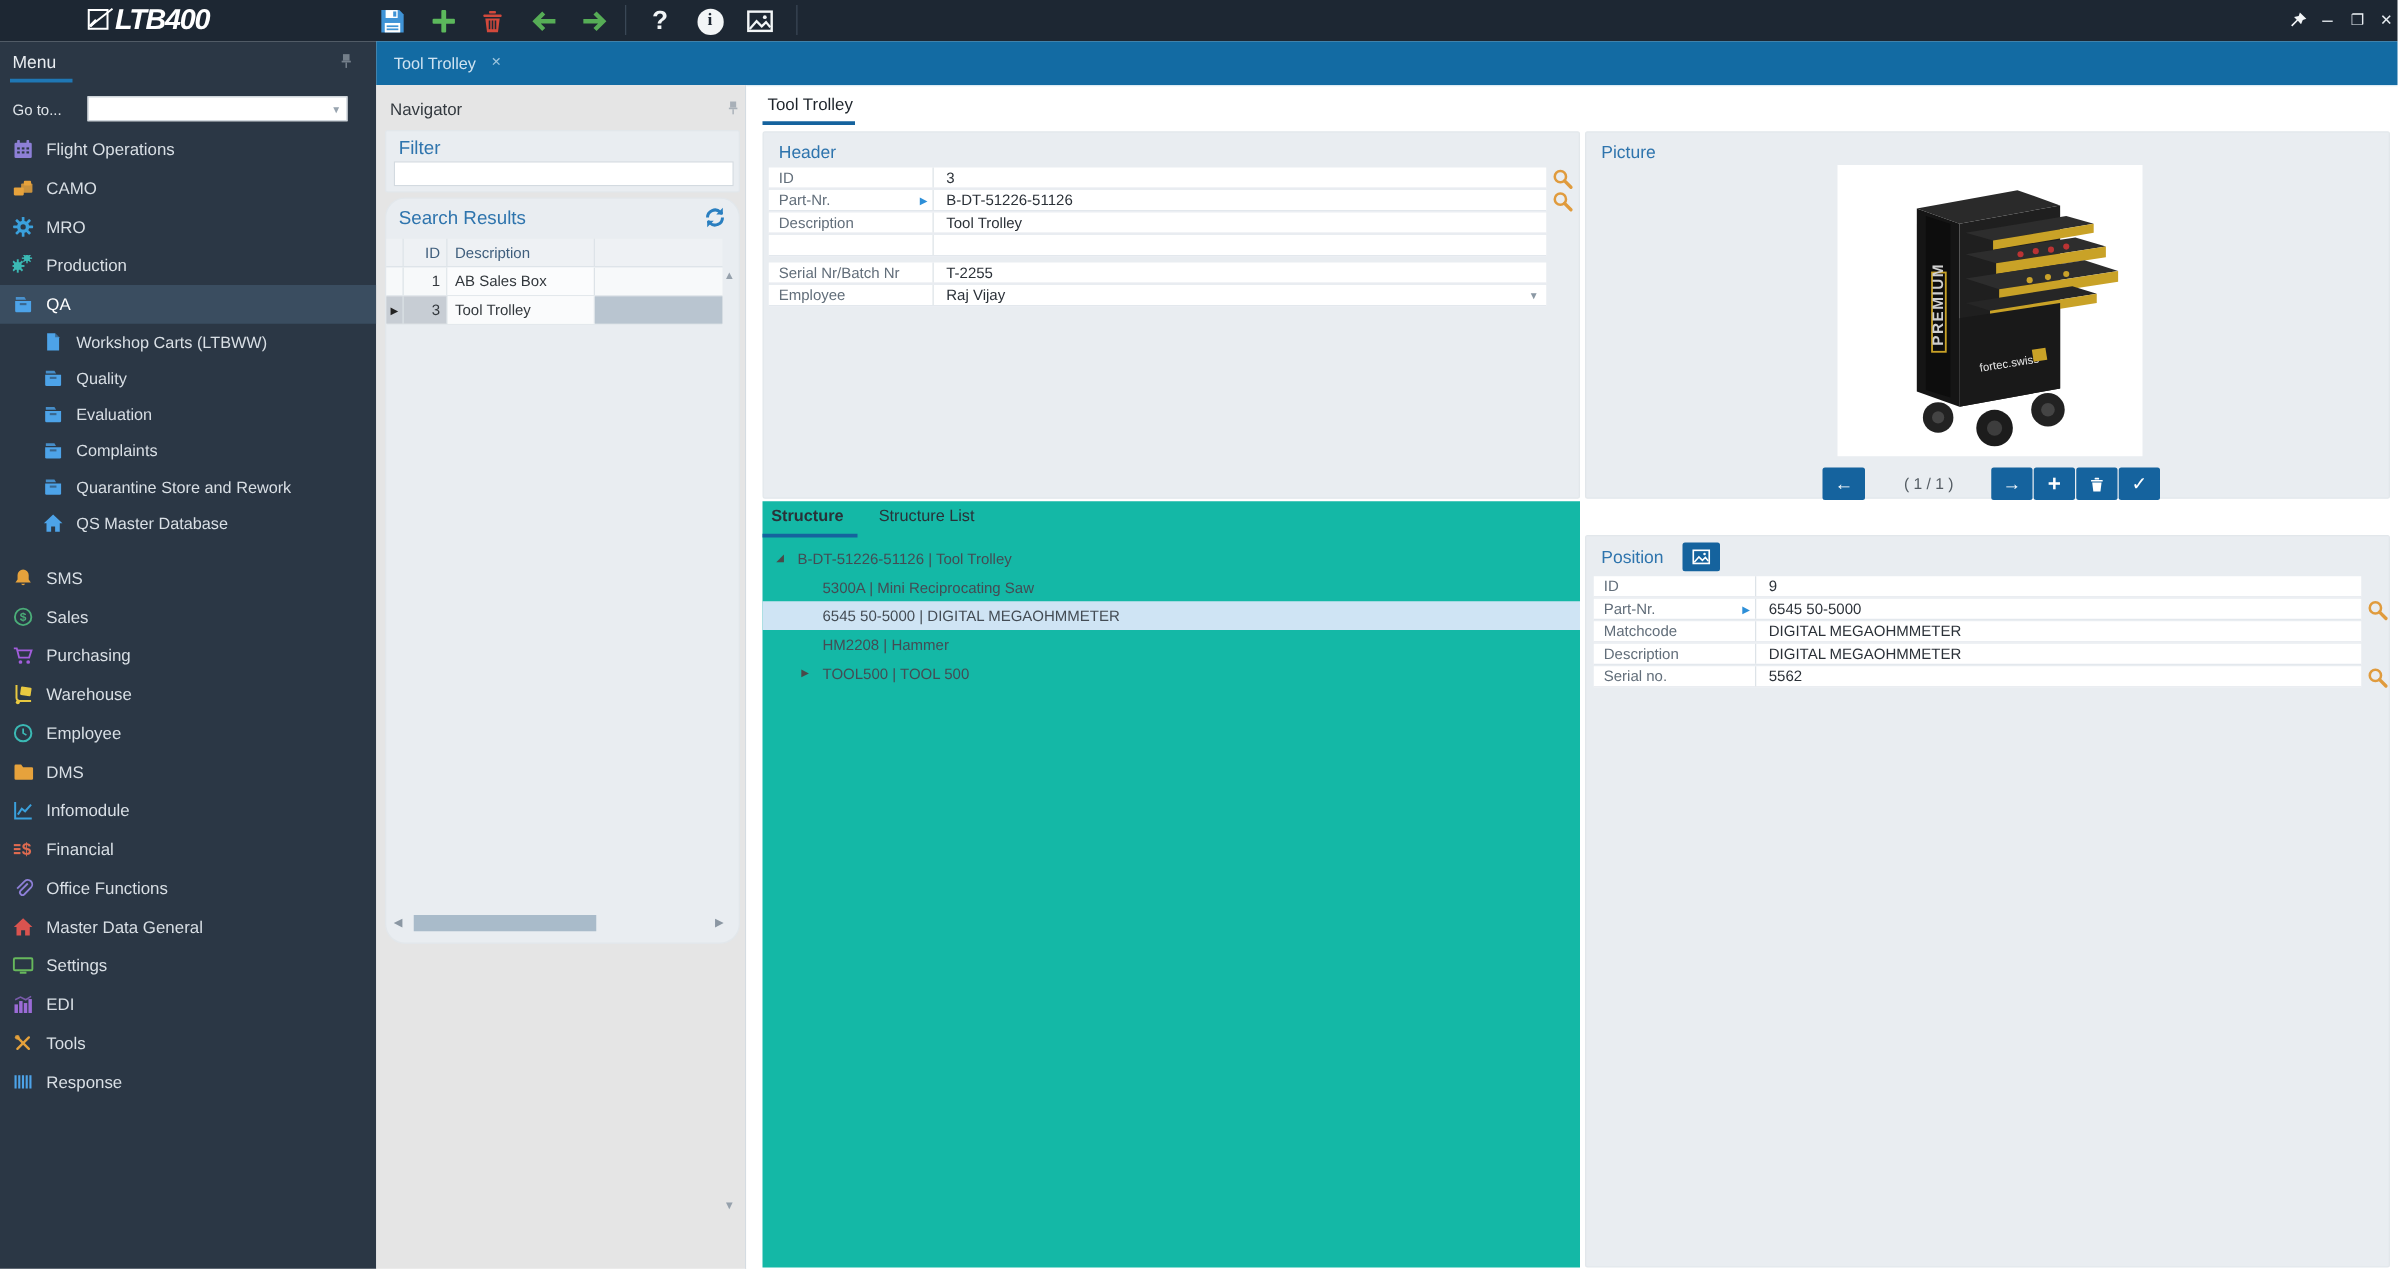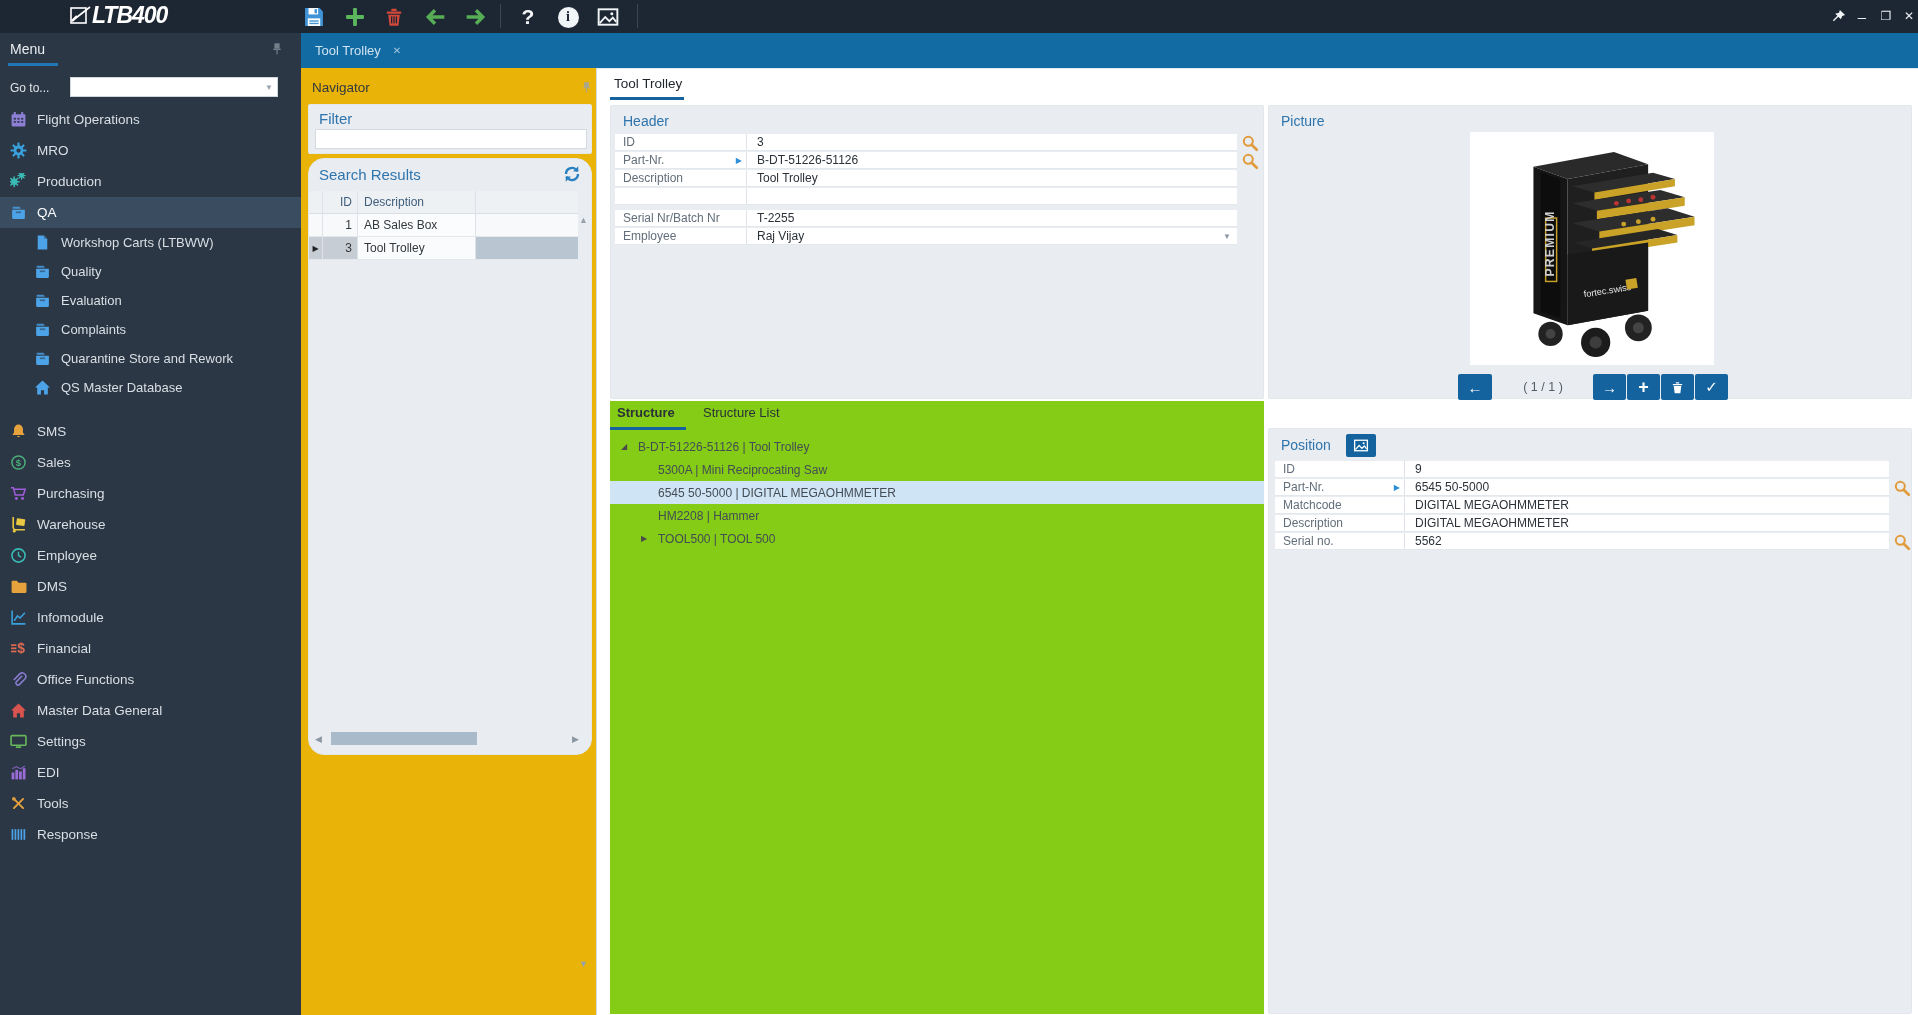--- a/index.html
+++ b/index.html
@@ -30,21 +30,21 @@
   .side-item.gap { margin-top:14px; }
   .side-icon { width:17px; height:17px; margin-right:10px; flex:0 0 17px; }
   .side-icon svg { width:17px; height:17px; display:block; }
 
   
   .tabstrip { position:absolute; left:301px; top:33px; width:1617px; height:35px; background:#136ba3; }
   .doc-tab { position:absolute; left:0; top:0; height:35px; padding:0 14px; display:flex; align-items:center; color:#cfe3f1; font-size:13px; cursor:pointer; }
   .doc-tab .close { margin-left:12px; font-size:10px; color:#9fc6de; }
 
   
-  .nav { position:absolute; left:301px; top:68px; width:296px; height:947px; background:#eab308; border-right:1px solid #d5dce2; }
+  .nav { position:absolute; left:301px; top:68px; width:296px; height:947px; background:#e5e5e5; border-right:1px solid #d5dce2; }
   .nav-title { position:absolute; left:11px; top:12px; font-size:13.5px; color:#33393f; }
   .nav-pin { position:absolute; left:279px; top:12px; width:14px; height:14px; opacity:.8; }
   .panel { background:#e9edf1; border:1px solid #e2e7eb; border-radius:2px; }
   .panel-title { color:#2e74ad; font-size:15px; }
   .filter-panel { position:absolute; left:7px; top:36px; width:284px; height:50px; }
   .filter-title { position:absolute; left:10px; top:5px; }
   .filter-input { position:absolute; left:6px; top:24px; width:272px; height:20px; background:#fff; border:1px solid #d3dae0; }
   .search-panel { position:absolute; left:7px; top:90px; width:284px; height:597px;border-radius:16px; }
   .search-title { position:absolute; left:10px; top:7px; }
   .refresh-btn { position:absolute; right:9px; top:5px; width:20px; height:20px; cursor:pointer; }
@@ -87,21 +87,21 @@
   .cbox { width:14px; height:14px; background:#fff; border:1px solid #7f8f9c; position:relative; cursor:pointer; }
   .cbox span { position:absolute; left:0px; top:-4px; color:#1d5f9e; font-size:14px; font-weight:bold; }
 
   .pic-panel { position:absolute; left:671px; top:36px; width:644px; height:294px; }
   .pic-title { position:absolute; left:12px; top:7px; font-size:14px; }
   .pic-box { position:absolute; left:201px; top:26px; width:244px; height:233px; background:#fff; }
   .pic-buttons { position:absolute; top:268px; left:0; height:26px; }
   .pbtn { position:absolute; top:0; width:33px; height:26px; background:#15639e; color:#fff; display:flex; align-items:center; justify-content:center; font-size:15px; font-weight:bold; border-radius:2px; cursor:pointer; }
   .pager { position:absolute; left:226px; top:0; width:96px; text-align:center; line-height:26px; color:#555d64; font-size:12.5px; }
 
-  .struct-panel { position:absolute; left:13px; top:332px; width:654px; height:613px; background:#84cc16; }
+  .struct-panel { position:absolute; left:13px; top:332px; width:654px; height:613px; background:#14b8a6; }
   .stab { position:absolute; top:4px; font-size:13px; color:#2a3138; cursor:pointer; }
   .stab-underline { position:absolute; left:0px; top:26px; width:76px; height:3px; background:#15639e; }
   .tree { position:absolute; left:0; top:34px; width:654px; }
   .trow { display:flex; align-items:center; height:23px; font-size:12px; color:#444c54; cursor:pointer; }
   .trow.sel { background:#cfe4f4; }
   .texp { width:14px; margin-left:7px; font-size:8px; color:#4a4a4a; text-align:center; }
   .trow.child .texp { margin-left:27px; }
   .tlabel { margin-left:7px; }
 
   .pos-panel { position:absolute; left:671px; top:359px; width:644px; height:586px; }
@@ -218,20 +218,30 @@
               <rect x="3.5" y="6.5" width="2" height="1.6"></rect>
               <rect x="7" y="6.5" width="2" height="1.6"></rect>
               <rect x="10.5" y="6.5" width="2" height="1.6"></rect>
               <rect x="3.5" y="9.5" width="2" height="1.6"></rect>
               <rect x="7" y="9.5" width="2" height="1.6"></rect>
               <rect x="10.5" y="9.5" width="2" height="1.6"></rect>
             </g>
           </svg>
         </span>
         <span>Flight Operations</span>
+      </div>
+      <div class="side-item">
+        <span class="side-icon" style="color: rgb(230, 162, 60);">
+          <svg viewBox="0 0 16 16" fill="currentColor">
+            <rect x="8.5" y="2.5" width="5.5" height="3.5" rx=".8"></rect>
+            <rect x="6.5" y="4.5" width="8.5" height="7" rx=".8" opacity=".85"></rect>
+            <rect x="1" y="7.5" width="7.5" height="6" rx=".8"></rect>
+          </svg>
+        </span>
+        <span>CAMO</span>
       </div>
       <div class="side-item">
         <span class="side-icon" style="color: rgb(58, 160, 220);">
           <svg viewBox="0 0 16 16" fill="currentColor">
             <rect x="7" y="0.5" width="2" height="15" rx=".5"></rect>
             <rect x="7" y="0.5" width="2" height="15" rx=".5" transform="rotate(45 8 8)"></rect>
             <rect x="7" y="0.5" width="2" height="15" rx=".5" transform="rotate(90 8 8)"></rect>
             <rect x="7" y="0.5" width="2" height="15" rx=".5" transform="rotate(135 8 8)"></rect>
             <circle cx="8" cy="8" r="4.6"></circle>
             <circle cx="8" cy="8" r="2" fill="#2b3745"></circle>

